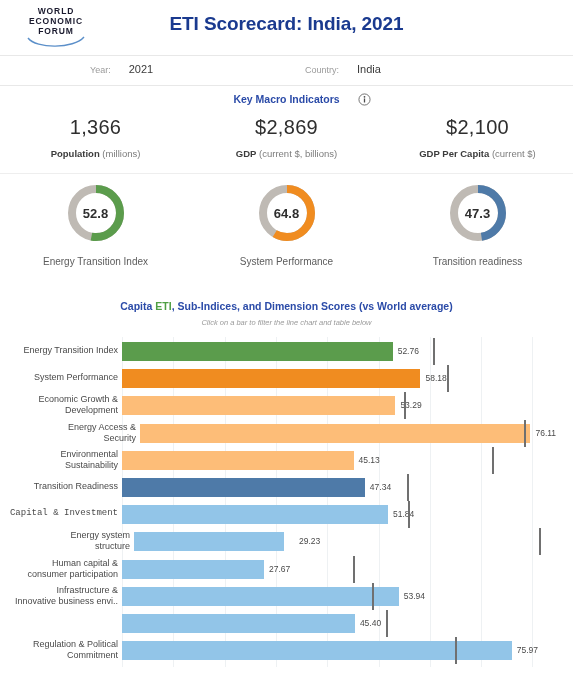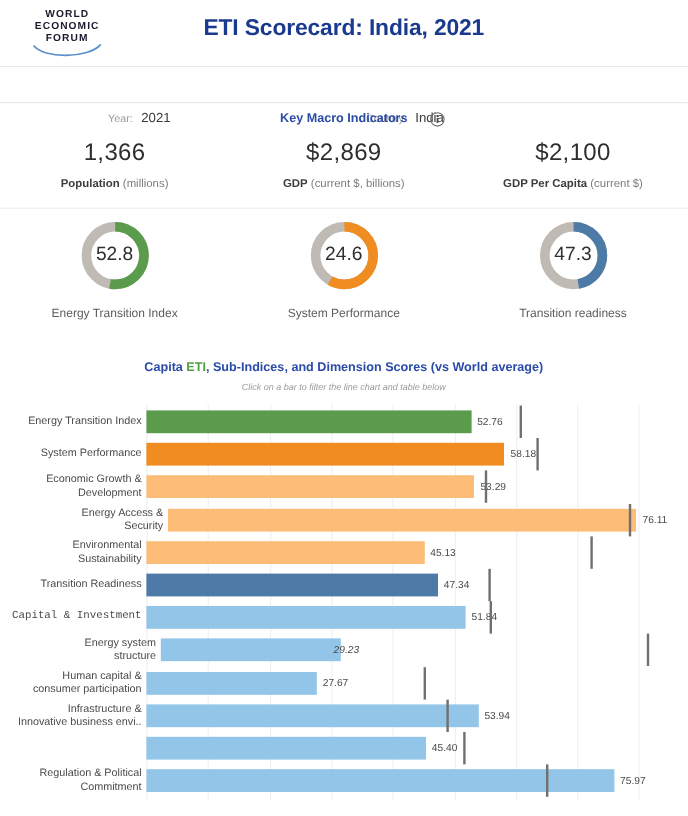--- a/index.html
+++ b/index.html
@@ -29,21 +29,21 @@
     position: absolute; left: 0; top: 13px; width: 573px; text-align: center;
     font-size: 19px; font-weight: bold; color: #1a3a8f;
     letter-spacing: -0.1px;
   }
 
   
   .filterbar {
     position: relative; height: 30px; width: 100%;
     border-bottom: 1px solid #e8e8e8; background: #fff;
   }
-  .filt { position: absolute; top: 7px; display: flex; align-items: baseline; gap: 7px; margin-top: 30px; }
+  .filt { position: absolute; top: 7px; display: flex; align-items: baseline; gap: 18px; }
   .filt .lbl { font-size: 9px; color: #9b9b9b; }
   .filt .val { font-size: 11px; color: #3a3a3a; }
   #filt-year { left: 90px; }
   #filt-country { left: 305px; }
 
   
   .macro-wrap { position: relative; height: 88px; border-bottom: 1px solid #eeeeee; padding-left: 42px; }
   .macro-title {
     position: absolute; top: 7px; left: 0; width: 573px; text-align: center;
     font-size: 10.5px; font-weight: bold; color: #2b4ba8;
@@ -57,21 +57,21 @@
   .macro-lab { margin-top: 9px; font-size: 9.5px; color: #7c7c7c; }
   .macro-lab b { color: #3c3c3c; font-weight: bold; }
 
   
   .gauges { position: relative; height: 118px; display: flex; padding-top: 8px; }
   .gauge-cell { flex: 1; text-align: center; }
   .gauge { position: relative; width: 62px; height: 62px; margin: 0 auto; }
   .gauge svg { display: block; }
   .gauge-num {
     position: absolute; inset: 0; display: flex; align-items: center; justify-content: center;
-    font-size: 16px; font-weight: normal; color: #2f2f2f;
+    font-size: 13px; font-weight: bold; color: #2f2f2f;
   }
   .gauge-lab { margin-top: 12px; font-size: 10px; color: #5c5c5c; }
 
   
   .chart-head { position: relative; height: 45px; }
   .chart-title {
     position: absolute; top: 8px; width: 573px; text-align: center;
     font-size: 10.5px; font-weight: bold; color: #2b4ba8;
   }
   .chart-title .eti { color: #4f9f43; }
@@ -156,21 +156,21 @@
           <div class="gauge-num">52.8</div>
         </div>
         <div class="gauge-lab">Energy Transition Index</div>
       </div>
       <div class="gauge-cell">
         <div class="gauge">
           <svg width="62" height="62" viewBox="0 0 62 62">
             <circle cx="31" cy="31" r="24" fill="none" stroke="#bfbab4" stroke-width="8"></circle>
             <circle cx="31" cy="31" r="24" fill="none" stroke="#f08c20" stroke-width="8" stroke-dasharray="87.76353237068447 63.0329150016256" transform="rotate(-90 31 31)"></circle>
           </svg>
-          <div class="gauge-num">24.6</div>
+          <div class="gauge-num">64.8</div>
         </div>
         <div class="gauge-lab">System Performance</div>
       </div>
       <div class="gauge-cell">
         <div class="gauge">
           <svg width="62" height="62" viewBox="0 0 62 62">
             <circle cx="31" cy="31" r="24" fill="none" stroke="#bfbab4" stroke-width="8"></circle>
             <circle cx="31" cy="31" r="24" fill="none" stroke="#4e7aa8" stroke-width="8" stroke-dasharray="71.32671960710266 79.46972776520741" transform="rotate(-90 31 31)"></circle>
           </svg>
           <div class="gauge-num">47.3</div>
@@ -256,21 +256,21 @@
         <div class="bar" style="width: 265.939px; top: 1px; background: rgb(146, 197, 232);"></div>
         <div class="bar-value" style="left: 392.939px; top: 5px;">51.84</div>
         <div class="ref-mark" style="left: 407.741px; top: -3px; height: 27px;"></div>
       </div>
       <div class="row" style="top: 194.4px; height: 27.2px; margin-left: 12px;">
         <div class="row-label" style="top: -1px;">
           <div>Energy system</div>
           <div>structure</div>
         </div>
         <div class="bar" style="width: 149.95px; top: 1px; background: rgb(146, 197, 232);"></div>
-        <div class="bar-value" style="left: 266px; top: 5px; font-style: italic;">29.23</div>
+        <div class="bar-value" style="left: 287px; top: 5px;">29.23</div>
         <div class="ref-mark" style="left: 527.27px; top: -3px; height: 27px;"></div>
       </div>
       <div class="row" style="top: 221.6px; height: 27.2px;">
         <div class="row-label" style="top: -1px;">
           <div>Human capital &amp;</div>
           <div>consumer participation</div>
         </div>
         <div class="bar" style="width: 141.947px; top: 1px; background: rgb(146, 197, 232);"></div>
         <div class="bar-value" style="left: 268.947px; top: 5px;">27.67</div>
         <div class="ref-mark" style="left: 352.85px; top: -3px; height: 27px;"></div>

